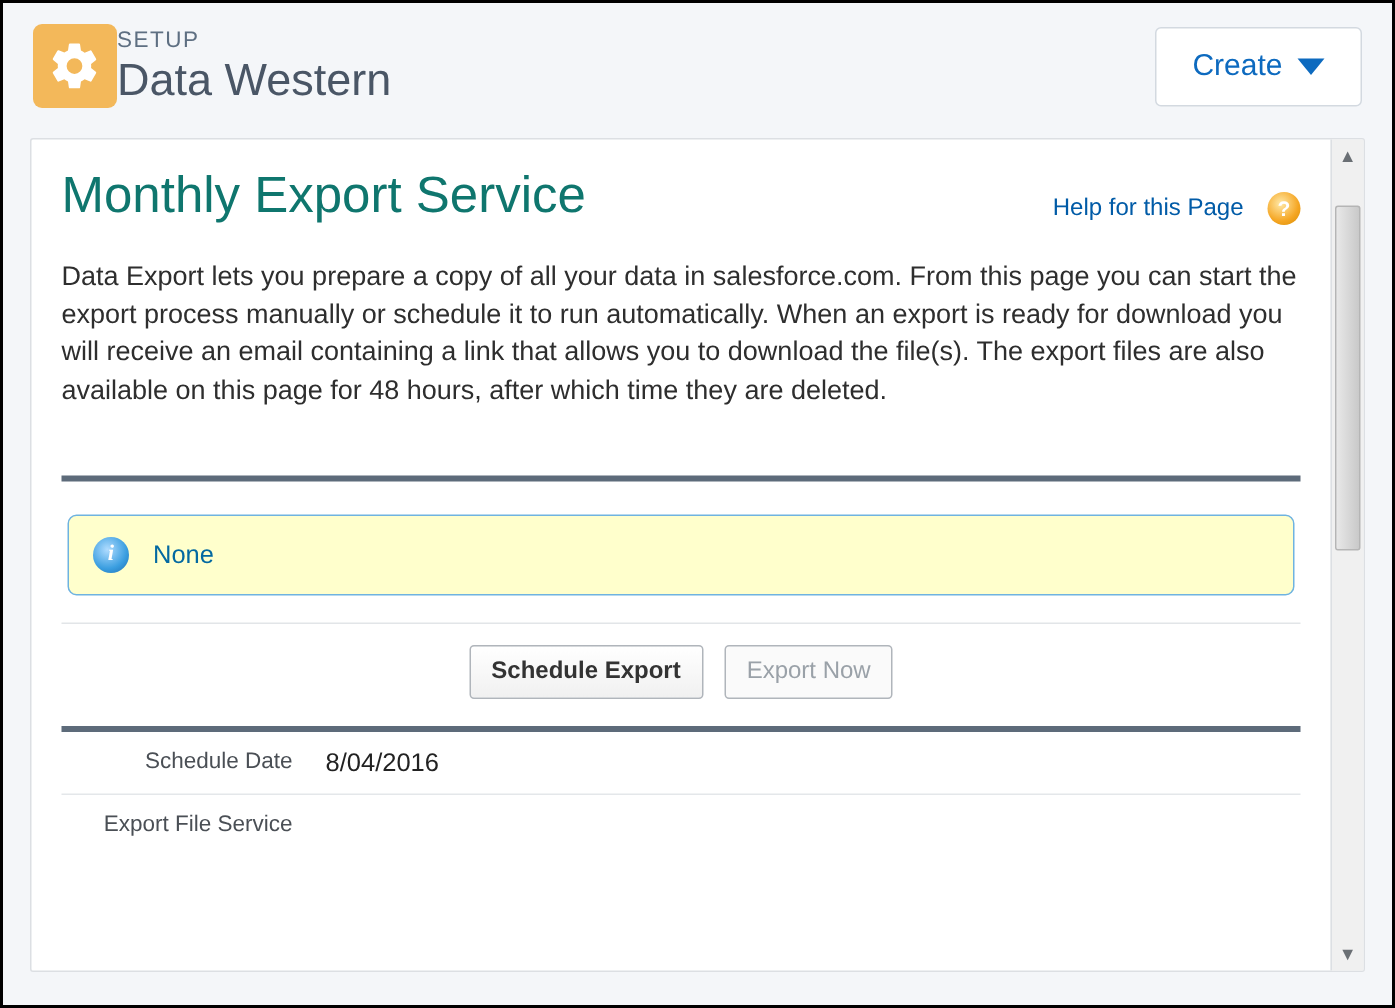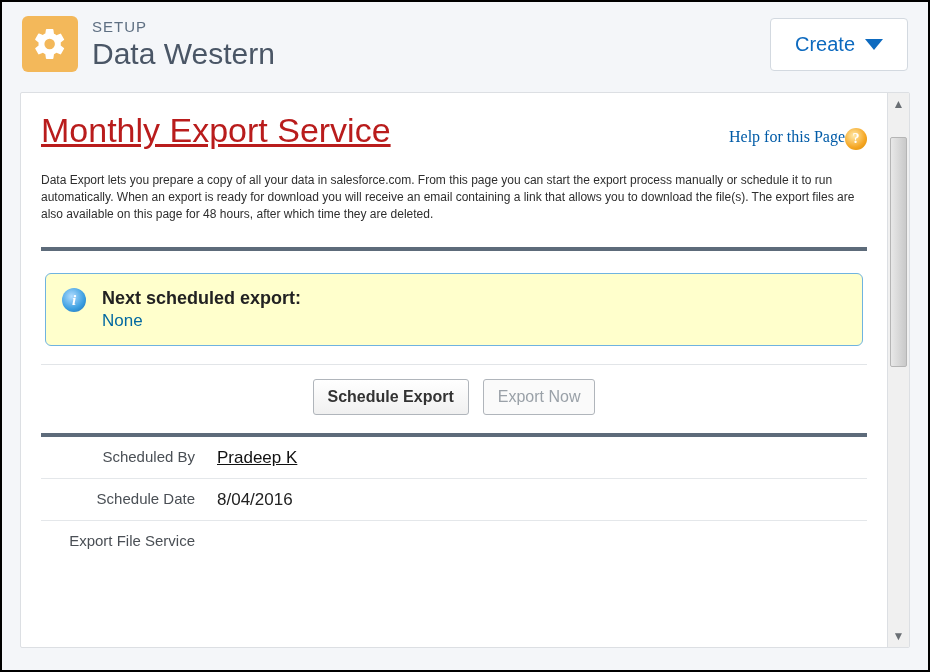--- a/index.html
+++ b/index.html
@@ -14,21 +14,21 @@
     }
     .header {
       display: flex;
       align-items: center;
       justify-content: space-between;
       padding: 14px 20px 10px 20px;
     }
     .header-left {
       display: flex;
       align-items: center;
-      gap: 14px;
+      gap: 0;
     }
     .gear-box {
       width: 56px;
       height: 56px;
       background: #f3b85a;
       border-radius: 6px;
       display: flex;
       align-items: center;
       justify-content: center;
     }
@@ -79,44 +79,42 @@
     }
     .panel-header {
       display: flex;
       justify-content: space-between;
       align-items: flex-end;
       margin-bottom: 22px;
     }
     .panel-title {
       font-size: 34px;
       font-weight: 400;
-      color: #b91c1c;
-      text-decoration: underline;
+      color: #0f766e;
     }
     .help-link {
       display: flex;
-      align-items: flex-start;
-      gap: 0;
+      align-items: center;
+      gap: 16px;
       color: #015ba7;
       font-size: 16px;
       cursor: pointer;
-      font-family: Liberation Serif, serif;
     }
     .help-icon {
       width: 22px; height: 22px;
       background: radial-gradient(circle at 40% 35%, #ffe9a8, #f5a623 60%, #d68b00);
       border-radius: 50%;
       display: flex; align-items: center; justify-content: center;
       color: #fff; font-weight: bold; font-size: 14px;
     }
     .description {
       color: #2e2e2e;
-      font-size: 12px;
+      font-size: 18px;
       line-height: 1.4;
-      margin-bottom: 25px;
+      margin-bottom: 44px;
     }
     .section {
       border-top: 4px solid #5d6b7a;
     }
     .info-banner {
       margin: 22px 4px 18px 4px;
       background: #ffffcc;
       border: 1px solid #6fb3e0;
       border-radius: 6px;
       padding: 14px 16px;
@@ -245,36 +243,31 @@
         <span class="help-icon">?</span>
       </a>
     </div>
 
     <p class="description">Data Export lets you prepare a copy of all your data in salesforce.com. From this page you can start the export process manually or schedule it to run automatically. When an export is ready for download you will receive an email containing a link that allows you to download the file(s). The export files are also available on this page for 48 hours, after which time they are deleted.</p>
 
     <div class="section">
       <div class="info-banner">
         <div class="info-icon">i</div>
         <div>
-          <div class="info-title">Next scheduled export:</div>
           <div class="info-value">None</div>
         </div>
       </div>
 
       <div class="actions-row">
         <button class="btn primary">Schedule Export</button>
         <button class="btn disabled">Export Now</button>
       </div>
     </div>
 
     <div class="section details-table">
-      <div class="detail-row">
-        <div class="detail-label">Scheduled By</div>
-        <a class="detail-value link">Pradeep K</a>
-      </div>
       <div class="detail-row">
         <div class="detail-label">Schedule Date</div>
         <div class="detail-value">8/04/2016</div>
       </div>
       <div class="detail-row" style="border-bottom:none">
         <div class="detail-label">Export File Service</div>
       </div>
     </div>
 
   </div>

